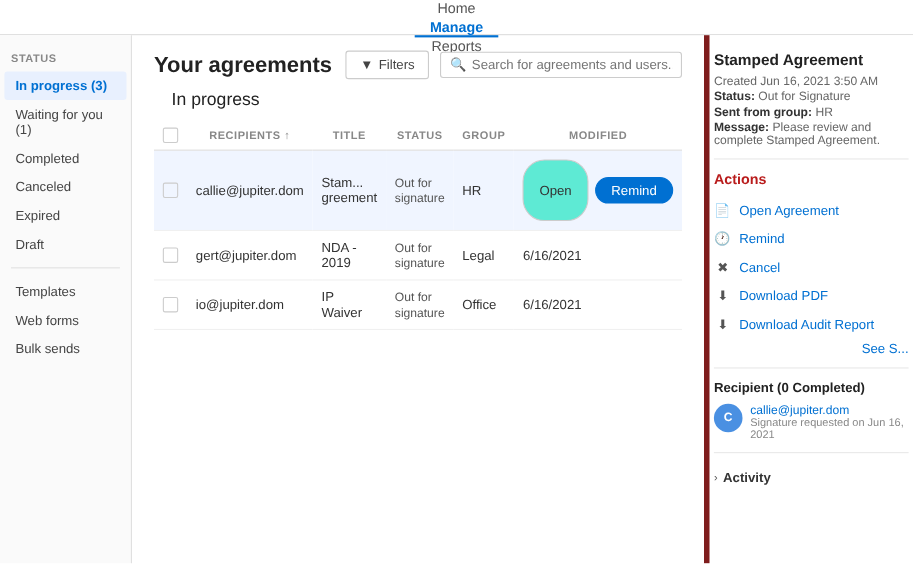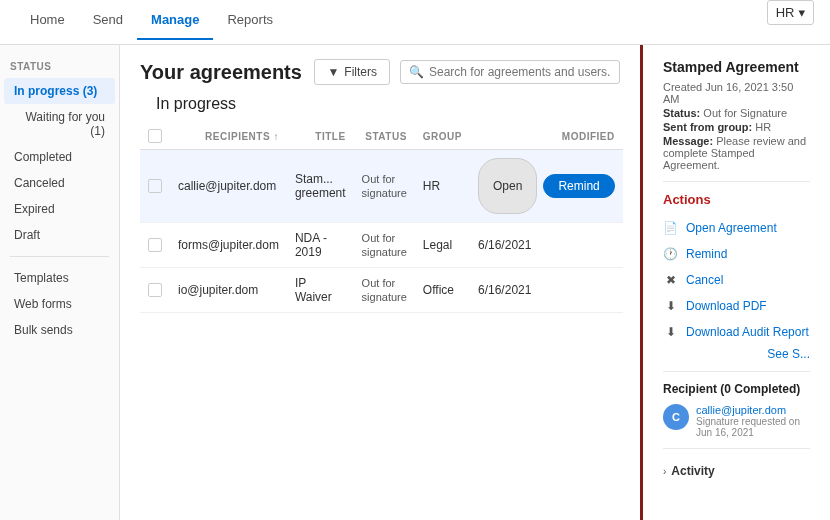--- a/index.html
+++ b/index.html
@@ -9,25 +9,26 @@
       color: #333;
       background: #fff;
       width: 830px;
       height: 520px;
       overflow: hidden;
     }
 
     
     .top-nav {
       display: flex;
-      align-items: flex-start;
-      height: 45px;
+      align-items: center;
+      height: 32px;
       border-bottom: 1px solid #ddd;
       padding: 0 16px;
       background: #fff;
+      flex-direction: column;
     }
     .nav-item {
       padding: 0 14px;
       height: 40px;
       display: flex;
       align-items: center;
       font-size: 13px;
       color: #555;
       cursor: pointer;
       border-bottom: 2px solid transparent;
@@ -79,21 +80,20 @@
     }
     .sidebar-item {
       display: flex;
       align-items: center;
       padding: 6px 10px;
       font-size: 12px;
       color: #444;
       cursor: pointer;
       border-radius: 3px;
       margin: 0 4px;
-      text-align: right;
     }
     .sidebar-item.active {
       background: #e8f0fe;
       color: #0070d2;
       font-weight: 600;
     }
     .sidebar-divider {
       height: 1px;
       background: #e0e0e0;
       margin: 8px 10px;
@@ -173,41 +173,41 @@
     }
     .agreements-table thead tr {
       border-bottom: 1px solid #ddd;
     }
     .agreements-table th {
       font-size: 10px;
       font-weight: 700;
       color: #888;
       text-transform: uppercase;
       padding: 6px 8px;
-      text-align: right;
+      text-align: center;
       letter-spacing: 0.5px;
     }
     .agreements-table td {
       padding: 8px 8px;
       font-size: 12px;
       color: #333;
       border-bottom: 1px solid #f0f0f0;
       vertical-align: middle;
     }
     .agreements-table tbody tr.selected { background: #f0f5ff; }
 
     .status-badge {
       font-size: 11px;
       color: #555;
     }
     .open-btn {
       padding: 20px 14px;
       border: 1px solid #ccc;
       border-radius: 20px;
-      background: #e5e5e5;
+      background: #5eead4;
       font-size: 12px;
       cursor: pointer;
       color: #333;
     }
     .remind-btn {
       padding: 4px 14px;
       border: 1px solid #0070d2;
       border-radius: 20px;
       background: #0070d2;
       font-size: 12px;
@@ -217,24 +217,24 @@
     .row-actions {
       display: flex;
       align-items: center;
       gap: 6px;
     }
 
     
     .right-panel {
       width: 190px;
       min-width: 190px;
-      border-left: 3px solid #7f1d1d;
+      border-left: 5px solid #7f1d1d;
       background: #fff;
       overflow-y: auto;
-      padding: 14px 20px;
+      padding: 14px 4px;
       font-size: 12px;
     }
     .panel-section-title {
       font-size: 14px;
       font-weight: 600;
       color: #222;
       margin-bottom: 6px;
     }
     .panel-meta {
       font-size: 11px;
@@ -345,21 +345,20 @@
     
     .cursor-hand {
       cursor: pointer;
     }
   </style>
 </head>
 <body>
 
 <div class="top-nav">
   <div class="nav-item">Home</div>
-  <div class="nav-item">Send</div>
   <div class="nav-item active">Manage</div>
   <div class="nav-item">Reports</div>
   <div class="nav-right">
     <div class="nav-hr-btn">
       <span>HR</span>
       <span>▾</span>
     </div>
   </div>
 </div>
 
@@ -426,21 +425,21 @@
                 <button class="open-btn">Open</button>
                 <button class="remind-btn">Remind</button>
               </div>
             </td>
           </tr>
 
           <tr>
             <td>
                 <div class="cb"></div>
               </td>
-            <td>forms@jupiter.dom</td>
+            <td>gert@jupiter.dom</td>
             <td>NDA - 2019</td>
             <td>
               <span class="status-badge">Out for signature</span>
             </td>
             <td>Legal</td>
             <td>6/16/2021</td>
           </tr>
 
           <tr>
             <td>

